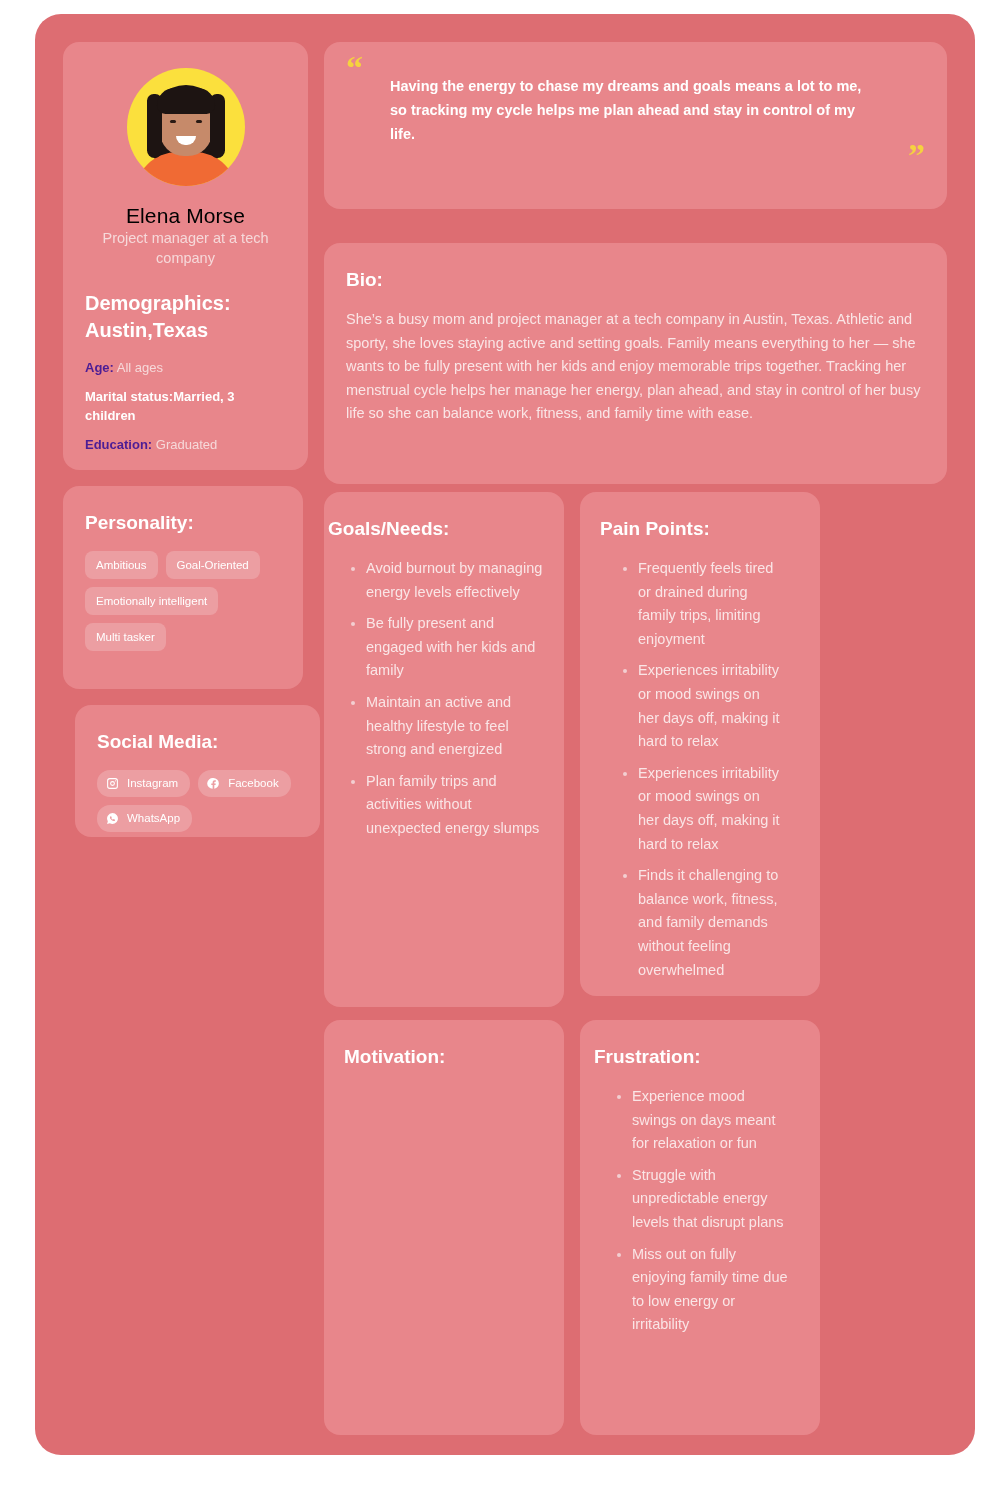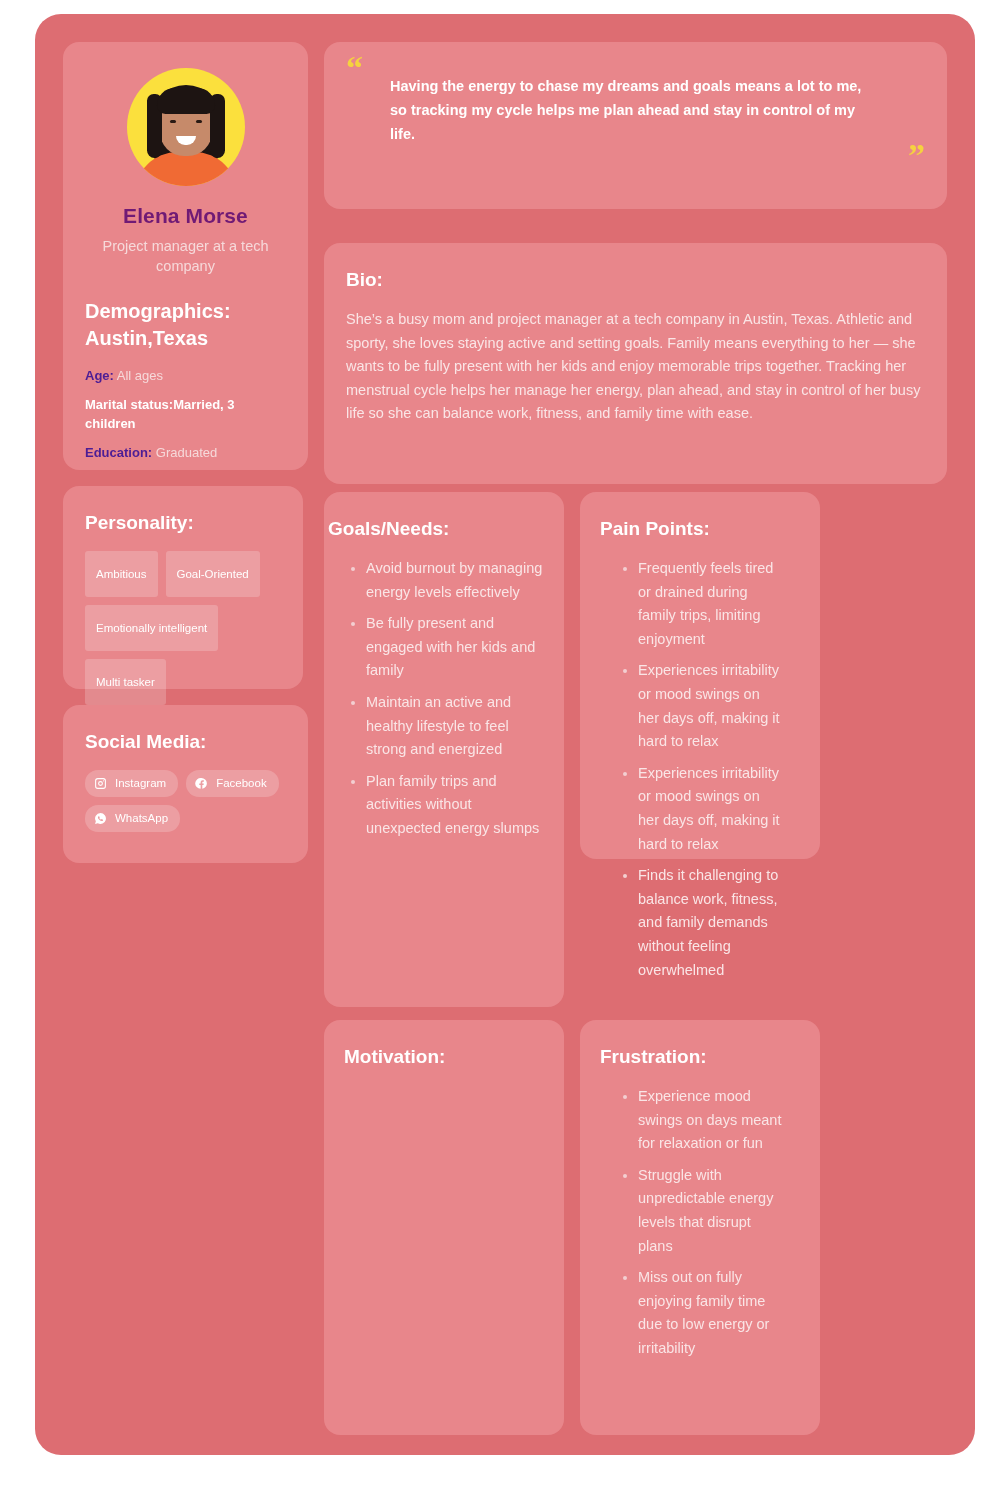--- a/index.html
+++ b/index.html
@@ -142,25 +142,24 @@
     left: 50%;
     top: 68px;
     transform: translateX(-50%);
     width: 20px;
     height: 9px;
     background: #ffffff;
     border-radius: 0 0 11px 11px;
   }
 
   .profile-name {
-    color: #701a75;
+    color: #000000;
     font-size: 21px;
-    font-weight: bold;
+    font-weight: normal;
     letter-spacing: 0.1px;
-    margin-bottom: 8px;
   }
   .profile-role {
     color: #f6d9da;
     font-size: 14.5px;
     line-height: 20px;
     margin-bottom: 22px;
   }
   .demo-head {
     color: #ffffff;
     font-size: 20px;
@@ -231,32 +230,32 @@
     top: 444px;
     width: 240px;
     height: 203px;
     padding: 26px 22px;
   }
   .tag-row { display: flex; flex-wrap: wrap; gap: 8px; }
   .tag {
     background: rgba(255,255,255,0.20);
     color: #ffffff;
     font-size: 11.5px;
-    border-radius: 3px;
-    padding: 16px 11px;
+    border-radius: 8px;
+    padding: 7px 11px;
     line-height: 14px;
     white-space: nowrap;
   }
 
   
   .card-social {
-    left: 0px;
+    left: 12px;
     top: 663px;
     width: 245px;
-    height: 158px;
+    height: 132px;
     padding: 26px 22px;
   }
   .chip {
     display: flex;
     align-items: center;
     gap: 8px;
     background: rgba(255,255,255,0.20);
     border-radius: 13px;
     padding: 6px 12px 6px 9px;
     color: #ffffff;
@@ -271,36 +270,36 @@
     left: 261px;
     top: 450px;
     width: 240px;
     height: 515px;
     padding: 26px 4px;
   }
   .card-pain {
     left: 517px;
     top: 450px;
     width: 240px;
-    height: 367px;
+    height: 504px;
     padding: 26px 20px;
   }
   .card-motivation {
     left: 261px;
     top: 978px;
     width: 240px;
     height: 415px;
     padding: 26px 20px;
   }
   .card-frustration {
     left: 517px;
     top: 978px;
     width: 240px;
     height: 415px;
-    padding: 26px 20px;
+    padding: 26px 14px;
   }
   ul.bullets {
     margin: 16px;
     padding-left: 22px;
     list-style: disc;
   }
   ul.bullets li {
     color: #fae5e6;
     font-size: 14.5px;
     line-height: 23.6px;

